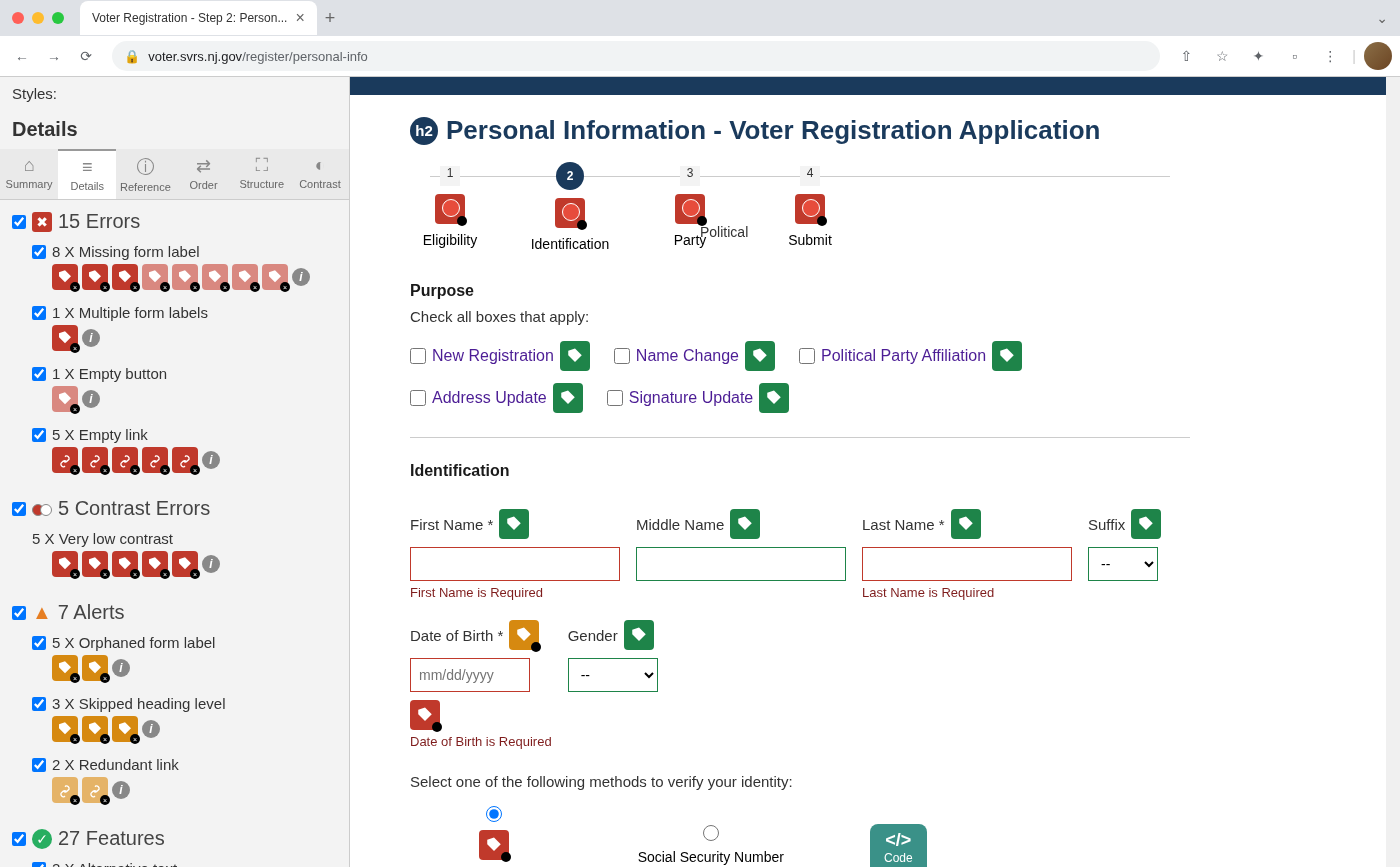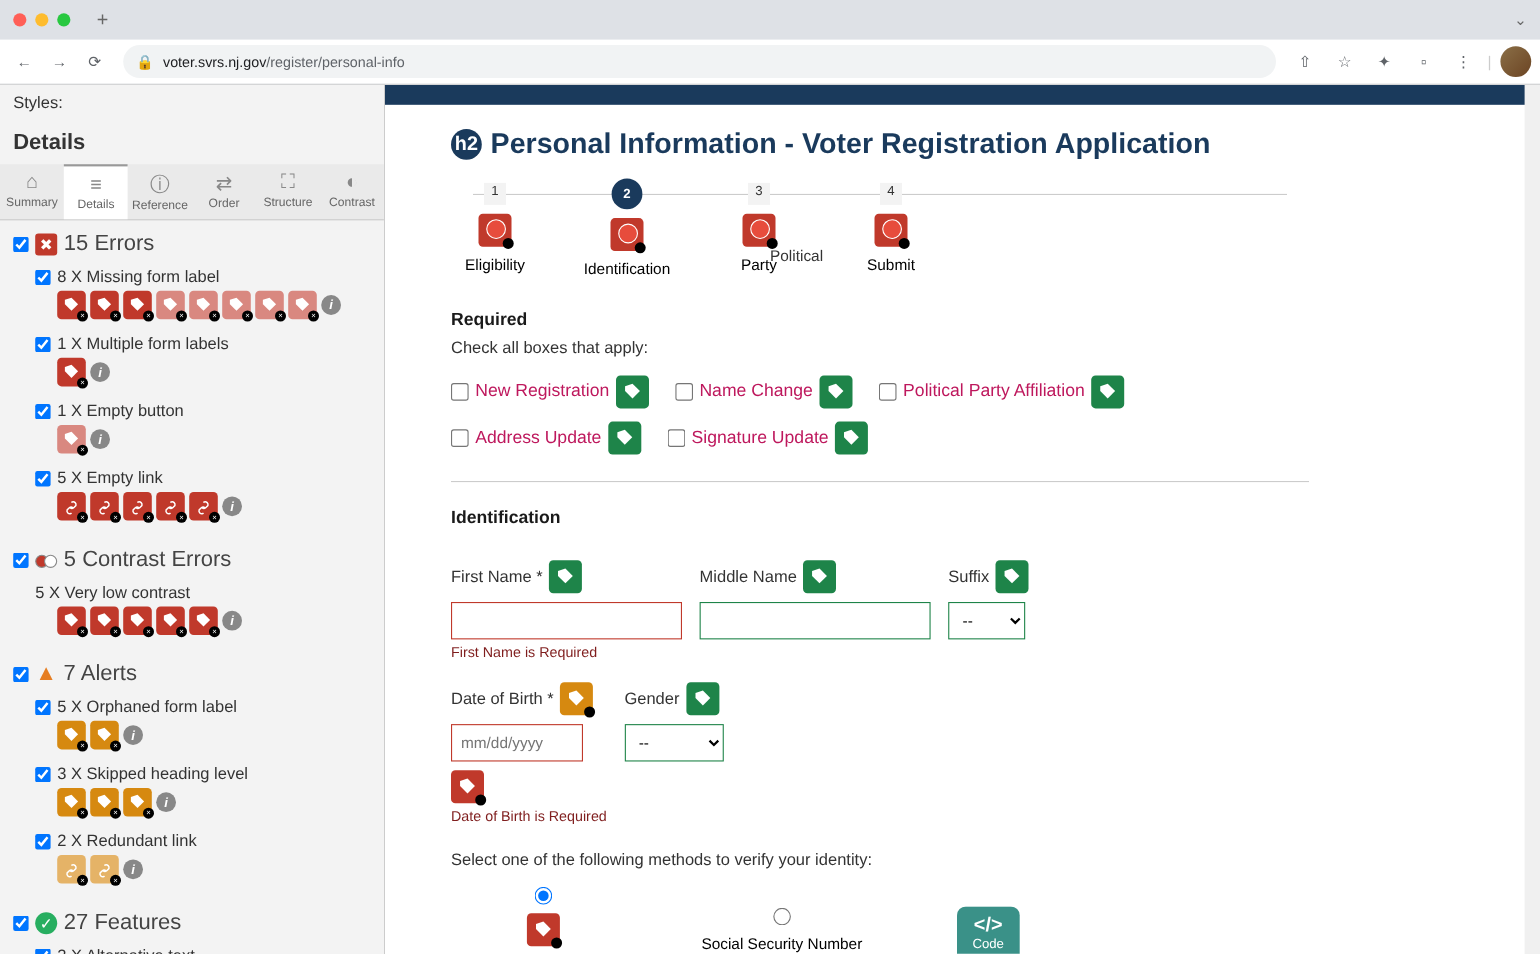--- a/index.html
+++ b/index.html
@@ -61,41 +61,41 @@
 .wave-icon svg { width: 16px; height: 16px; fill: #fff; }
 .wave-icon .x-badge { position: absolute; bottom: -2px; right: -2px; width: 10px; height: 10px; background: #000; border-radius: 50%; color: #fff; font-size: 7px; display:flex; align-items:center; justify-content:center; }
 .info-icon { width: 18px; height: 18px; background: #888; border-radius: 50%; color: #fff; font-size: 12px; display: inline-flex; align-items: center; justify-content: center; font-style: italic; font-weight: bold; }
 
 
 .content-wrap { flex: 1; overflow-y: auto; background: #fff; position: relative; }
 .nav-bar { height: 18px; background: #1a3a5c; }
 .page-content { padding: 20px 60px; max-width: 900px; }
 
 .page-title-row { display: flex; align-items: center; gap: 8px; margin-bottom: 20px; }
-.h2-badge { width: 28px; height: 28px; border-radius: 50%; background: #1a3a5c; color: #fff; font-size: 18px; display: inline-flex; align-items: center; justify-content: center; font-weight: bold; }
+.h2-badge { width: 28px; height: 28px; border-radius: 50%; background: #1a3a5c; color: #fff; font-size: 15px; display: inline-flex; align-items: center; justify-content: center; font-weight: bold; }
 .page-title { font-size: 26px; font-weight: 700; color: #1a3a5c; }
 
 .stepper { display: flex; gap: 40px; margin: 20px 0 30px; position: relative; }
 .stepper::before { content:''; position:absolute; top: 10px; left: 20px; right: 20px; height: 1px; background: #ccc; z-index: 0; }
 .step { text-align: center; position: relative; z-index: 1; width: 80px; }
 .step-num { width: 20px; height: 20px; margin: 0 auto; font-size: 12px; color: #333; background: #f3f3f3; }
 .step-num.active { background: #1a3a5c; color: #fff; border-radius: 50%; width: 28px; height: 28px; display:flex; align-items:center; justify-content:center; font-weight:bold; margin-top:-4px; }
 .step-icon { width: 30px; height: 30px; background: #c0392b; border-radius: 4px; margin: 8px auto; position: relative; }
 .step-icon::before { content:''; position:absolute; width:16px; height:16px; background:#e74c3c; border-radius:50%; top:5px; left:7px; border:1px solid #fff; }
 .step-icon .x-badge { position: absolute; bottom: -2px; right: -2px; width: 10px; height: 10px; background: #000; border-radius: 50%; }
 .step-label { font-size: 14px; color: #000000; }
 .step-label-side { position: absolute; left: 50px; top: 30px; font-size: 14px; color: #333; white-space: nowrap; }
 
 .section-title { font-size: 16px; font-weight: 700; color: #1a1a1a; margin: 20px 0 8px; }
 .section-sub { font-size: 15px; color: #333; margin-bottom: 16px; }
 
 .checkbox-row { display: flex; flex-wrap: wrap; gap: 24px; margin-bottom: 12px; align-items: center; }
 .checkbox-item { display: flex; align-items: center; gap: 6px; }
 .checkbox-item input[type=checkbox] { width: 16px; height: 16px; }
-.checkbox-item label { font-size: 16px; color: #be185d; }
+.checkbox-item label { font-size: 16px; color: #4c1d95; }
 
 .tag-icon { width: 30px; height: 30px; border-radius: 4px; display: inline-flex; align-items: center; justify-content: center; }
 .tag-icon.green { background: #1e8449; }
 .tag-icon.red { background: #c0392b; position: relative; }
 .tag-icon.orange { background: #d68910; position: relative; }
 .tag-icon svg { width: 18px; height: 18px; fill: #fff; }
 
 hr { border: none; border-top: 1px solid #ccc; margin: 24px 0; }
 
 .form-row { display: flex; gap: 16px; margin-bottom: 8px; flex-wrap: wrap; }
@@ -119,20 +119,24 @@
 </style>
 </head>
 <body>
 
 <div class="browser-chrome">
   <div class="titlebar">
     <div class="traffic-lights">
       <div class="light red"></div>
       <div class="light yellow"></div>
       <div class="light green"></div>
+    </div>
+    <div class="tab">
+      <span>Voter Registration - Step 2: Person...</span>
+      <span class="tab-close">×</span>
     </div>
     <span class="new-tab">+</span>
     <span class="chevron-down">⌄</span>
   </div>
   <div class="toolbar">
     <div class="nav-btn">←</div>
     <div class="nav-btn">→</div>
     <div class="nav-btn">⟳</div>
     <div class="url-bar">
       <span class="url-secure">🔒</span>
@@ -471,21 +475,21 @@
           </div>
           <div class="step">
             <div class="step-num ">4</div>
             <div class="step-icon">
               <span class="x-badge"></span>
             </div>
             <div class="step-label">Submit</div>
           </div>
         </div>
 
-      <div class="section-title">Required</div>
+      <div class="section-title">Purpose</div>
       <div class="section-sub">Check all boxes that apply:</div>
       <div class="checkbox-row" id="purpose-row1">
           <div class="checkbox-item">
             <input type="checkbox" style="">
             <label>New Registration</label>
             <span class="tag-icon green">
               <svg viewBox="0 0 24 24">
                 <path d="M21 11l-9-9-9 3v6l9 9 9-9z"></path>
               </svg>
             </span>
@@ -553,20 +557,32 @@
             <span class="tag-icon green">
                 <svg viewBox="0 0 24 24">
                   <path d="M21 11l-9-9-9 3v6l9 9 9-9z"></path>
                 </svg>
               </span>
           </div>
           <input class="text-input valid" style="">
         </div>
         <div class="form-field">
           <div class="field-label-row">
+            <span class="field-label">Last Name *</span>
+            <span class="tag-icon green">
+                <svg viewBox="0 0 24 24">
+                  <path d="M21 11l-9-9-9 3v6l9 9 9-9z"></path>
+                </svg>
+              </span>
+          </div>
+          <input class="text-input" style="">
+          <span class="error-text">Last Name is Required</span>
+        </div>
+        <div class="form-field">
+          <div class="field-label-row">
             <span class="field-label">Suffix</span>
             <span class="tag-icon green">
                 <svg viewBox="0 0 24 24">
                   <path d="M21 11l-9-9-9 3v6l9 9 9-9z"></path>
                 </svg>
               </span>
           </div>
           <select class="select-input" style="width:70px;"><option>--</option></select>
         </div>
       </div>

